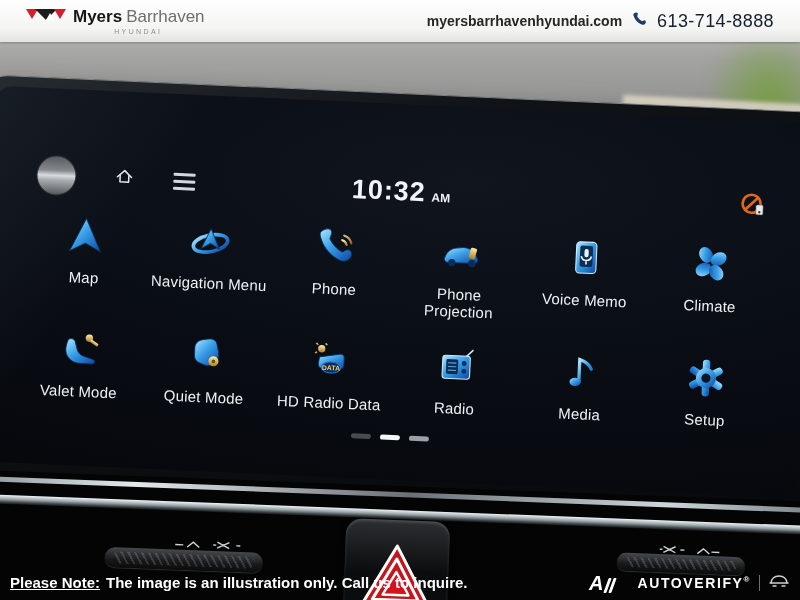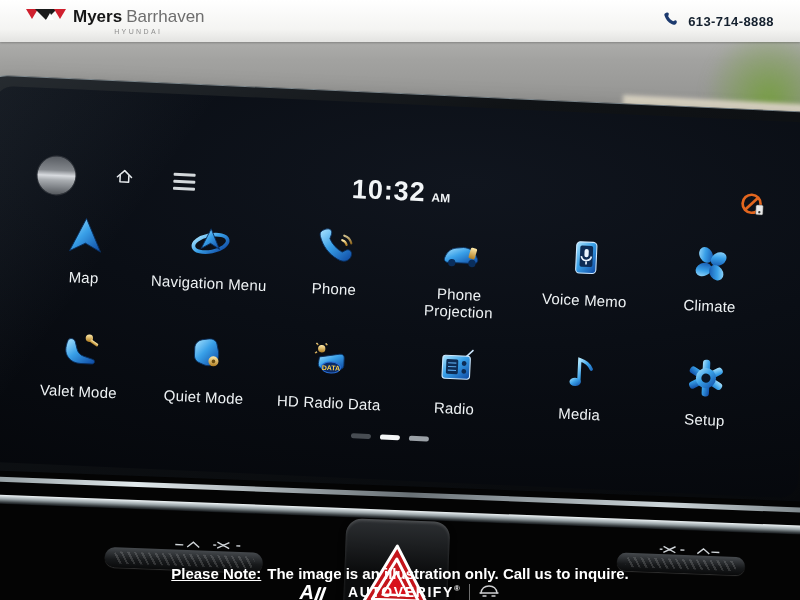--- a/index.html
+++ b/index.html
@@ -11,21 +11,21 @@
     background:linear-gradient(#ffffff,#f4f4f2 70%,#e3e3e1);
     display:flex;align-items:center;justify-content:space-between;
     padding:12px 26px;box-sizing:border-box;box-shadow:0 1px 2px rgba(0,0,0,.25);}
   .logo{display:flex;flex-direction:column;align-items:center;line-height:1;}
   .logo-top{display:flex;align-items:center;gap:7px;}
   .logo-name{font-size:17px;color:#6e6e6e;}
   .logo-name b{color:#161616;font-weight:bold;margin-right:4px;}
   .logo-sub{font-size:7px;letter-spacing:2.4px;color:#8d8d8d;margin-top:3px;margin-left:46px;}
   .contact{display:flex;align-items:center;gap:9px;}
   .site{font-size:14px;font-weight:bold;color:#262626;}
-  .tel{font-size:13px;font-weight:bold;color:#14202e;letter-spacing:.4px;}
+  .tel{font-size:18px;font-weight:normal;color:#14202e;letter-spacing:.4px;}
   
   .foliage{position:absolute;right:-34px;top:28px;width:130px;height:140px;z-index:1;
     background:radial-gradient(closest-side,rgba(118,158,66,.95),rgba(118,158,66,0));filter:blur(6px);}
   .dashtop{position:absolute;right:-12px;top:100px;width:190px;height:44px;z-index:2;
     background:linear-gradient(180deg,#ddd7c7,#b4ad9b);transform:rotate(3deg);filter:blur(2px);}
   
   .bezel{position:absolute;left:-18px;top:74px;width:848px;height:396px;z-index:5;
     transform:rotate(2.6deg);transform-origin:0 0;border-radius:26px;
     background:linear-gradient(160deg,#272c31 0%,#101316 28%,#07090c 100%);
     border-top:1px solid rgba(215,232,238,.55);
@@ -72,21 +72,21 @@
   .vent-r{top:58px;left:640px;width:128px;height:18px;}
   .vent-glyphs{position:absolute;}
   .vg-l{top:57px;left:196px;}
   .vg-r{top:44px;left:682px;}
   .hazard{position:absolute;top:34px;left:368px;width:104px;height:116px;border-radius:16px;
     background:linear-gradient(#2c2f32,#0b0c0d 45%);display:flex;align-items:center;justify-content:center;
     box-shadow:inset 0 2px 3px rgba(255,255,255,.16),0 3px 6px rgba(0,0,0,.6);}
   
   .footer{position:absolute;left:0;right:0;bottom:0;height:35px;z-index:20;
     display:flex;align-items:center;justify-content:space-between;
-    padding:0 10px;box-sizing:border-box;flex-direction:column;}
+    padding:0 10px;box-sizing:border-box;}
   .note{color:#fff;font-size:15px;font-weight:bold;}
   .note .nl{text-decoration:underline;margin-right:6px;}
   .av{display:flex;align-items:center;gap:8px;color:#fff;}
   .av-mark{display:flex;align-items:flex-end;gap:2px;}
   .av-a{font-size:20px;font-weight:bold;font-style:italic;line-height:1;}
   .av-slash{display:inline-block;width:3px;height:15px;background:#fff;transform:skewX(-20deg);border-radius:1px;}
   .av-text{font-size:14px;font-weight:bold;letter-spacing:1.6px;margin-left:16px;}
   .av-reg{font-size:8px;vertical-align:super;}
   .av-div{width:1px;height:16px;background:#6f6f6f;}
 </style>
@@ -118,20 +118,21 @@
             <polygon points="9,1 31,1 20,12" fill="#1b1b1b"></polygon>
             <polygon points="20,12 24,5 28,12" fill="#ffffff"></polygon>
             <polygon points="28,1 40,1 34,11" fill="#d0202e"></polygon>
           </svg>
         </span>
         <span class="logo-name"><b>Myers</b><span>Barrhaven</span></span>
       </div>
       <div class="logo-sub">HYUNDAI</div>
     </div>
     <div class="contact">
+      <span class="site">myersbarrhavenhyundai.com</span>
       <span>
         <svg width="17" height="17" viewBox="0 0 48 48">
             <path fill="#1c3a6e" d="M12 5c5-2 8 1 7 5l-1.5 5c3 6 8 11 14 14l4.5-2.5c4-1.5 7 2 5.5 6.5C40 38 34 41 27 37 17 32 10 23 7 13 5.5 8.5 8 6.5 12 5Z"></path>
           </svg>
       </span>
       <span class="tel">613-714-8888</span>
     </div>
   </div>
 
   <div class="foliage"></div>

